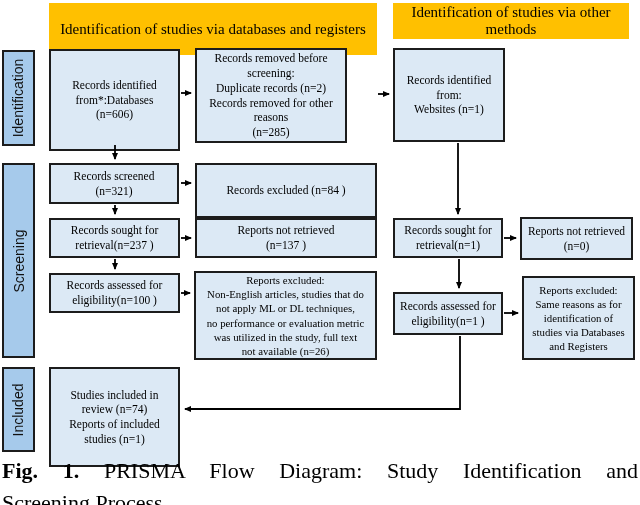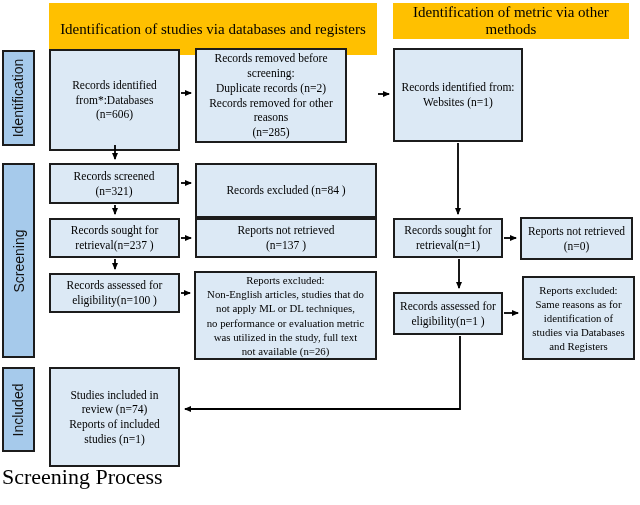--- a/index.html
+++ b/index.html
@@ -19,21 +19,21 @@
   .caption{position:absolute;left:2px;width:636px;top:458px;font-family:"Liberation Serif",serif;
        font-size:22px;color:#000;}
   .cap1{text-align:justify;text-align-last:justify;line-height:1.2;}
   .cap2{margin-top:6px;line-height:1.2;}
   .bold{font-weight:bold;}
 </style>
 </head>
 <body>
 
 <div class="hdr" style="left:49px;top:3px;width:328px;height:52px;">Identification of studies via databases and registers</div>
-<div class="hdr" style="left:393px;top:3px;width:236px;height:36px;">Identification of metric via other
+<div class="hdr" style="left:393px;top:3px;width:236px;height:36px;">Identification of studies via other
 methods</div>
 
 <div class="stage" style="left:2px;top:50px;width:33px;height:96px;">
   <span>Identification</span>
 </div>
 <div class="stage" style="left:2px;top:163px;width:33px;height:195px;">
   <span>Screening</span>
 </div>
 <div class="stage" style="left:2px;top:367px;width:33px;height:85px;">
   <span>Included</span>
@@ -60,21 +60,21 @@
 <div class="box" style="left:195px;top:163px;width:182px;height:55px;">Records excluded (n=84 )</div>
 <div class="box" style="left:195px;top:218px;width:182px;height:40px;">Reports not retrieved
 (n=137 )</div>
 <div class="box small" style="left:194px;top:271px;width:183px;height:89px;">Reports excluded:
 Non-English articles,  studies that do
 not apply ML  or DL techniques,
 no performance or evaluation metric
 was utilized  in the study, full text
 not available  (n=26)</div>
 
-<div class="box" style="left:393px;top:48px;width:130px;height:94px;">Records identified from:
+<div class="box" style="left:393px;top:48px;width:112px;height:94px;">Records identified from:
 Websites (n=1)</div>
 <div class="box" style="left:393px;top:218px;width:110px;height:40px;">Records sought for
 retrieval(n=1)</div>
 <div class="box" style="left:520px;top:217px;width:113px;height:43px;">Reports not retrieved
 (n=0)</div>
 <div class="box" style="left:393px;top:292px;width:110px;height:43px;">Records assessed for
 eligibility(n=1  )</div>
 <div class="box small" style="left:522px;top:276px;width:113px;height:84px;">Reports excluded:
 Same reasons as for
 identification  of
@@ -96,14 +96,18 @@
   <line x1="115" y1="259" x2="115" y2="269" stroke="#000" stroke-width="1.8" marker-end="url(#ah)"></line>
   <line x1="181" y1="293" x2="190" y2="293" stroke="#000" stroke-width="1.8" marker-end="url(#ah)"></line>
   <line x1="458" y1="143" x2="458" y2="214" stroke="#000" stroke-width="1.8" marker-end="url(#ah)"></line>
   <line x1="504" y1="238" x2="516" y2="238" stroke="#000" stroke-width="1.8" marker-end="url(#ah)"></line>
   <line x1="459" y1="259" x2="459" y2="288" stroke="#000" stroke-width="1.8" marker-end="url(#ah)"></line>
   <line x1="504" y1="313" x2="518" y2="313" stroke="#000" stroke-width="1.8" marker-end="url(#ah)"></line>
   <polyline points="460,336 460,409 185,409" fill="none" stroke="#000" stroke-width="1.8" marker-end="url(#ah)"></polyline>
 </svg>
 
 <div class="caption">
+  <div class="cap1">
+    <span class="bold">Fig. 1.</span>
+    <span>PRISMA Flow Diagram: Study Identification and</span>
+  </div>
   <div class="cap2">Screening Process</div>
 </div>
 
 </body></html>

